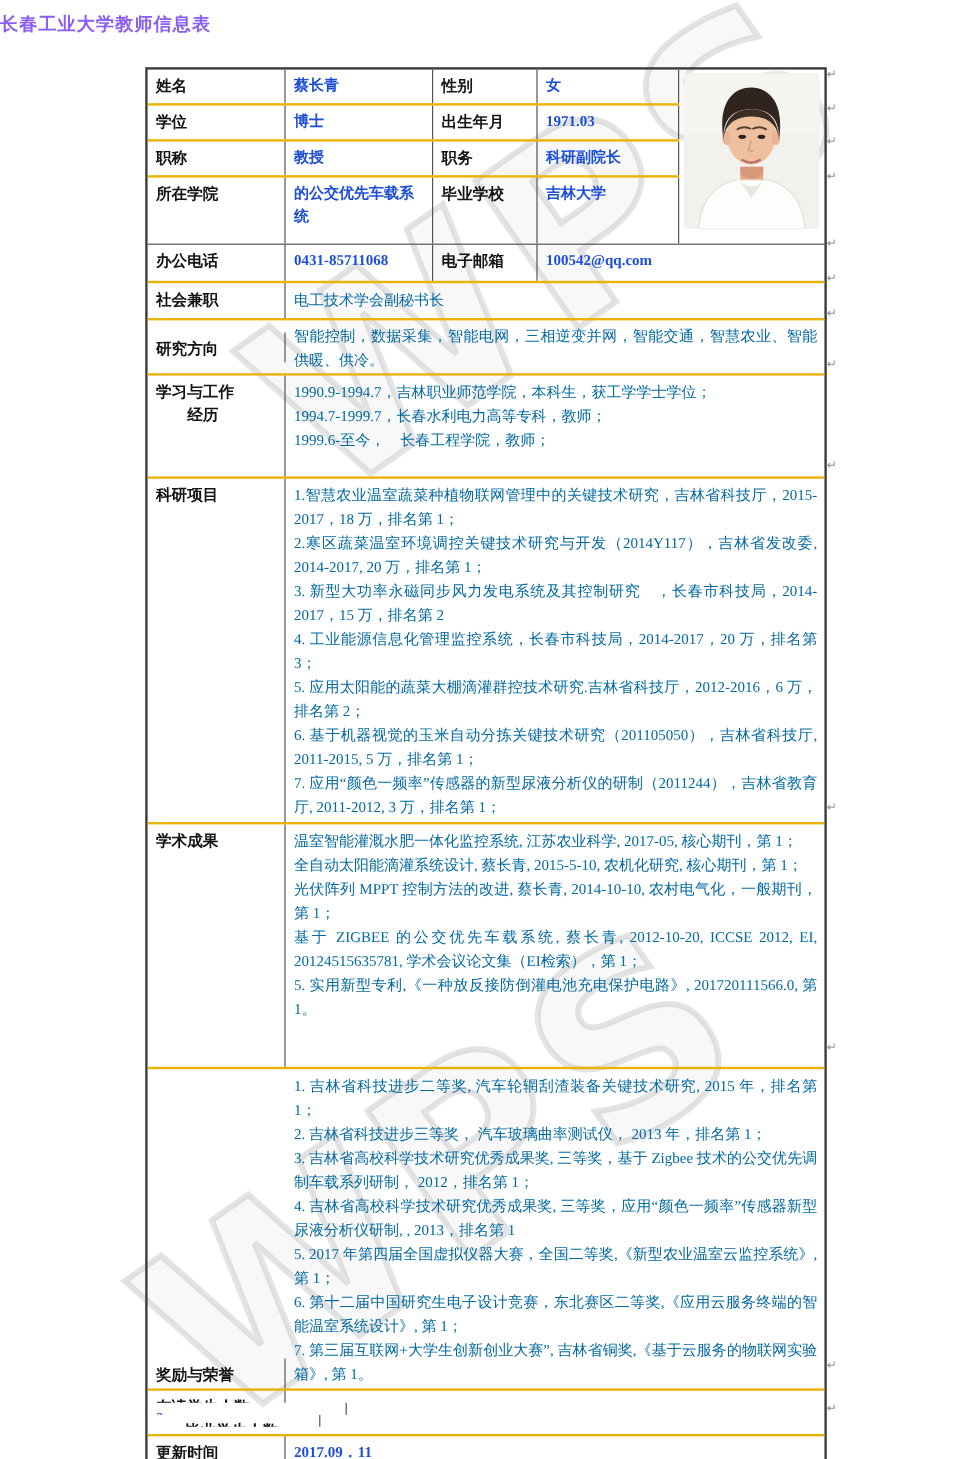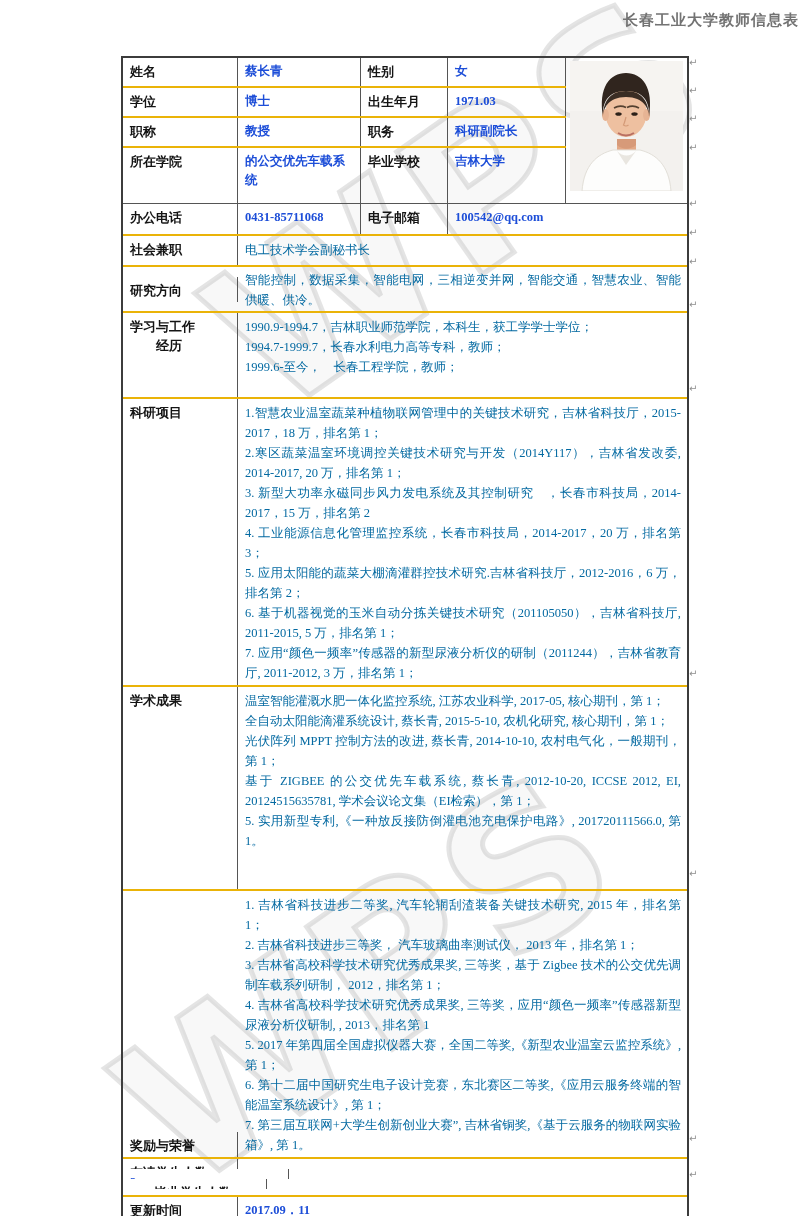--- a/index.html
+++ b/index.html
@@ -18,22 +18,22 @@
     -webkit-text-stroke:5px rgba(165,165,165,0.30);
     transform:rotate(-35deg);
     pointer-events:none;
   }
   #wm1 { left:185px; top:85px; }
   #wm2 { left:95px;  top:860px; }
 
   
   .doc-title {
     position:absolute; top:11px; left:0; width:100%;
-    text-align:right; font-size:15px; font-weight:bold;
-    letter-spacing:1px; z-index:2; color:#737373;
+    text-align:left; font-size:15px; font-weight:bold;
+    letter-spacing:1px; z-index:2; color:#8b5cf6;
   }
 
   
   .tbl {
     position:absolute; left:121px; top:56px; width:564px;
     border:2px solid #3c3c3c; z-index:1;
     box-sizing:content-box; background:transparent;
   }
   .tr  { display:flex; border-bottom:2px solid #eab308; }
   .tr:last-child { border-bottom:none; }

